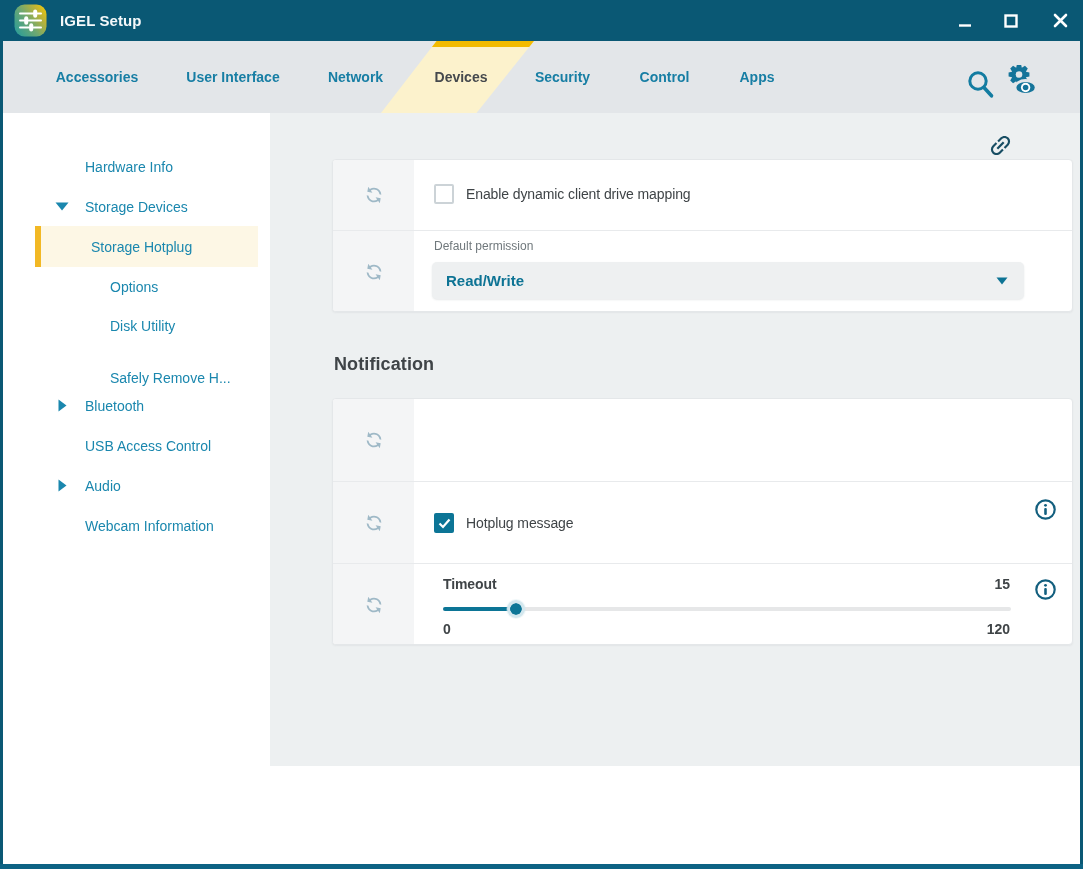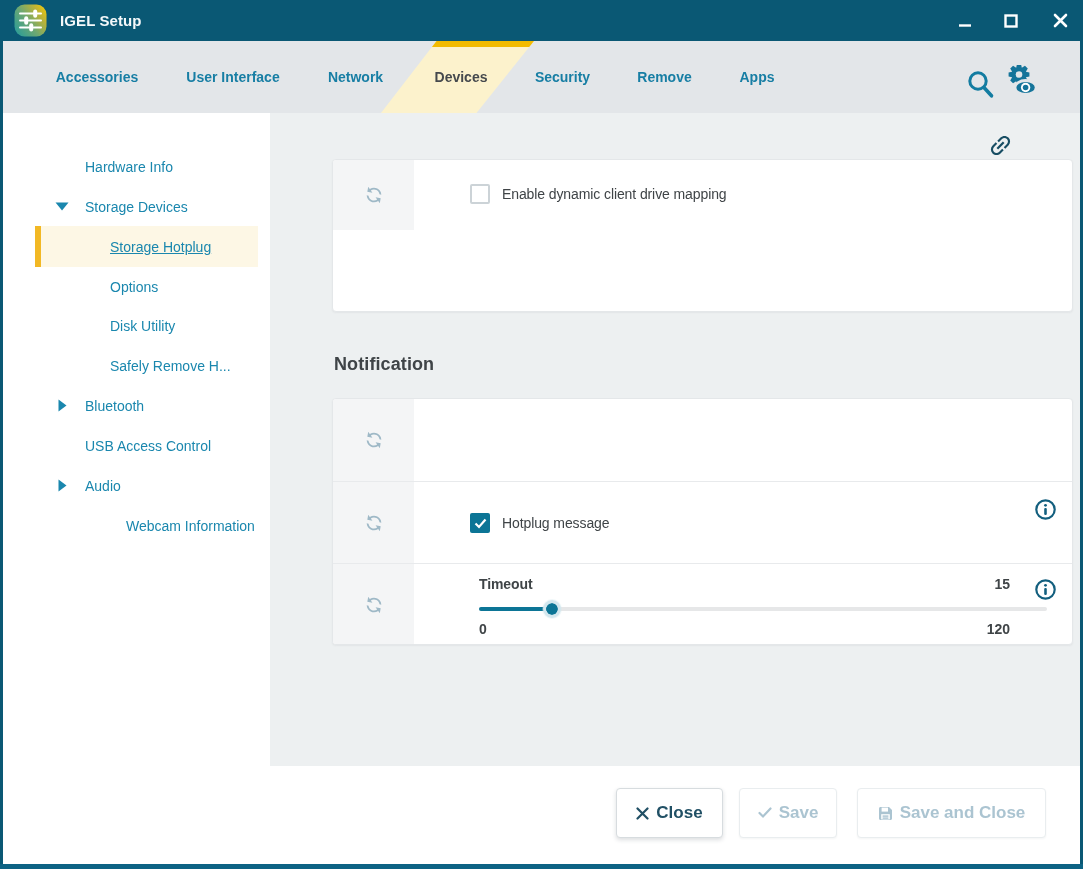--- a/index.html
+++ b/index.html
@@ -39,29 +39,29 @@
 
   
   .nav-item { position:absolute; left:0; width:267px; height:41px; display:flex; align-items:center;
               color:#1a87ae; font-size:14px; cursor:pointer; }
   .nav-item .lbl { white-space:nowrap; }
   .nav-caret { position:absolute; left:51px; width:16px; height:16px; display:flex; align-items:center; justify-content:center; }
   .ind-1 .lbl { padding-left:82px; }
   .ind-2 .lbl { padding-left:107px; }
   .nav-selected { background:#fdf7e5; left:32px !important; width:223px; }
   .nav-selected::before { content:""; position:absolute; left:0; top:0; bottom:0; width:6px; background:#f2b824; }
-  .nav-selected .lbl { padding-left:75px;text-decoration:underline; }
+  .nav-selected .lbl { padding-left:56px; }
 
   
   .link-icon { position:absolute; left:987px; top:132px; width:27px; height:27px; cursor:pointer; }
   .card { position:absolute; left:332px; width:741px; background:#ffffff; border:1px solid #e4e7e9;
           border-radius:4px; overflow:hidden; box-shadow:0 1px 2px rgba(60,70,80,0.06); }
   .card1 { top:159px; height:153px; }
   .card2 { top:398px; height:247px; }
-  .row { position:relative; display:flex;gap:36px; }
+  .row { position:relative; display:flex; }
   .row + .row { border-top:1px solid #e8eaec; }
   .gutter { width:81px; flex:0 0 81px; background:#f4f5f6; display:flex; align-items:center; justify-content:center; cursor:pointer; }
   .rowbody { position:relative; flex:1; }
   .checkline { position:absolute; left:20px; display:flex; align-items:center; gap:12px; cursor:pointer; }
   .cb { width:20px; height:20px; border-radius:2px; flex:0 0 20px; }
   .cb-off { background:#ffffff; border:2px solid #ccd3d7; }
   .cb-on  { background:#0c7596; display:flex; align-items:center; justify-content:center; }
   .cb-label { color:#3f4447; font-size:14px; letter-spacing:-0.1px; }
   .info-btn { position:absolute; right:16px; width:21px; height:21px; cursor:pointer; }
 
@@ -153,21 +153,21 @@
     <div class="tab" style="left:310px; width:85px;">
         <span>Network</span>
       </div>
     <div class="tab tab-devices" style="left:413px; width:90px;">
         <span>Devices</span>
       </div>
     <div class="tab" style="left:517px; width:85px;text-align:center;">
         <span>Security</span>
       </div>
     <div class="tab" style="left:619px; width:85px;">
-        <span>Remove</span>
+        <span>Control</span>
       </div>
     <div class="tab" style="left:717px; width:74px;">
         <span>Apps</span>
       </div>
 
     <div class="tabbar-icon" style="left:957px; top:23px; width:40px; height:40px;">
       <svg width="31" height="32" viewBox="0 0 31 32">
         <circle cx="13" cy="13" r="8.2" fill="none" stroke="#137ca1" stroke-width="3"></circle>
         <line x1="19.2" y1="19.8" x2="26.5" y2="27.8" stroke="#137ca1" stroke-width="3.6" stroke-linecap="round"></line>
       </svg>
@@ -199,21 +199,21 @@
     </div>
     <div class="nav-item ind-2 nav-selected" style="top:113px;">
       <span class="lbl">Storage Hotplug</span>
     </div>
     <div class="nav-item ind-2" style="top:153px;">
       <span class="lbl">Options</span>
     </div>
     <div class="nav-item ind-2" style="top:192px;">
       <span class="lbl">Disk Utility</span>
     </div>
-    <div class="nav-item ind-2" style="top:232px;">
+    <div class="nav-item ind-2" style="top:232px;align-items:flex-end;">
       <span class="lbl">Safely Remove H...</span>
     </div>
     <div class="nav-item ind-1" style="top:272px;">
       <span class="nav-caret">
         <svg width="9" height="13" viewBox="0 0 9 13">
             <path d="M0.5 0.5 L8.5 6.5 L0.5 12.5 Z" fill="#1a87ae"></path>
           </svg>
       </span>
       <span class="lbl">Bluetooth</span>
     </div>
@@ -221,21 +221,21 @@
       <span class="lbl">USB Access Control</span>
     </div>
     <div class="nav-item ind-1" style="top:352px;">
       <span class="nav-caret">
         <svg width="9" height="13" viewBox="0 0 9 13">
             <path d="M0.5 0.5 L8.5 6.5 L0.5 12.5 Z" fill="#1a87ae"></path>
           </svg>
       </span>
       <span class="lbl">Audio</span>
     </div>
-    <div class="nav-item ind-1" style="top:392px;margin-left:41px;">
+    <div class="nav-item ind-1" style="top:392px;">
       <span class="lbl">Webcam Information</span>
     </div>
   </div>
 
   <div class="main"></div>
 
   <svg class="link-icon" viewBox="0 0 24 24">
     <g transform="rotate(-45 12 12)" fill="#174d63">
       <path d="M3.9 12c0-1.71 1.39-3.1 3.1-3.1h4V7H7c-2.76 0-5 2.24-5 5s2.24 5 5 5h4v-1.9H7c-1.71 0-3.1-1.39-3.1-3.1zM8 13h8v-2H8v2zm9-6h-4v1.9h4c1.71 0 3.1 1.39 3.1 3.1s-1.39 3.1-3.1 3.1h-4V17h4c2.76 0 5-2.24 5-5s-2.24-5-5-5z"></path>
     </g>
@@ -247,20 +247,38 @@
         <svg width="22" height="22" viewBox="0 0 24 24">
           <g transform="rotate(-35 12 12) translate(24,0) scale(-1,1)">
               <path fill="#9fb9c7" d="M12 6v3l4-4-4-4v3c-4.42 0-8 3.58-8 8 0 1.57.46 3.03 1.24 4.26L6.7 14.8c-.45-.83-.7-1.79-.7-2.8 0-3.31 2.69-6 6-6zm6.76 1.74L17.3 9.2c.44.84.7 1.79.7 2.8 0 3.31-2.69 6-6 6v-3l-4 4 4 4v-3c4.42 0 8-3.58 8-8 0-1.57-.46-3.03-1.24-4.26z"></path>
             </g>
         </svg>
       </div>
       <div class="rowbody">
         <div class="checkline" style="top:24px;">
           <span class="cb cb-off"></span>
           <span class="cb-label">Enable dynamic client drive mapping</span>
+        </div>
+      </div>
+    </div>
+    <div class="row" style="height:82px;">
+      <div class="gutter">
+        <svg width="22" height="22" viewBox="0 0 24 24">
+          <g transform="rotate(-35 12 12) translate(24,0) scale(-1,1)">
+              <path fill="#9fb9c7" d="M12 6v3l4-4-4-4v3c-4.42 0-8 3.58-8 8 0 1.57.46 3.03 1.24 4.26L6.7 14.8c-.45-.83-.7-1.79-.7-2.8 0-3.31 2.69-6 6-6zm6.76 1.74L17.3 9.2c.44.84.7 1.79.7 2.8 0 3.31-2.69 6-6 6v-3l-4 4 4 4v-3c4.42 0 8-3.58 8-8 0-1.57-.46-3.03-1.24-4.26z"></path>
+            </g>
+        </svg>
+      </div>
+      <div class="rowbody">
+        <div class="field-label">Default permission</div>
+        <div class="select">
+          <span class="select-value">Read/Write</span>
+          <svg class="select-caret" viewBox="0 0 12 8">
+            <path d="M0.5 0.5 L11.5 0.5 L6 7.5 Z" fill="#0d7394"></path>
+          </svg>
         </div>
       </div>
     </div>
   </div>
 
   <div class="section-title">Notification</div>
 
   <div class="card card2">
     <div class="row" style="height:82px;">
       <div class="gutter">
@@ -314,37 +332,13 @@
         <div class="slider-max">120</div>
         <svg class="info-btn" style="top:15px;" viewBox="0 0 21 21">
           <circle cx="10.5" cy="10.5" r="9.2" fill="none" stroke="#135f7e" stroke-width="2.2"></circle>
           <circle cx="10.5" cy="6.3" r="1.4" fill="#135f7e"></circle>
           <rect x="9.2" y="8.9" width="2.6" height="7" rx="1.2" fill="#135f7e"></rect>
         </svg>
       </div>
     </div>
   </div>
 
-  <div class="footer">
-    <div class="btn btn-close">
-      <svg width="13" height="13" viewBox="0 0 13 13">
-        <path d="M1.5 1.5 L11.5 11.5 M11.5 1.5 L1.5 11.5" stroke="#215065" stroke-width="2.2" stroke-linecap="round"></path>
-      </svg>
-      <span>Close</span>
-    </div>
-    <div class="btn btn-disabled btn-save">
-      <svg width="14" height="12" viewBox="0 0 14 12">
-        <path d="M1.5 6 L5 9.5 L12.5 1.5" fill="none" stroke="#abc4d1" stroke-width="2.2" stroke-linecap="round"></path>
-      </svg>
-      <span>Save</span>
-    </div>
-    <div class="btn btn-disabled btn-saveclose">
-      <svg width="15" height="15" viewBox="0 0 15 15">
-        <path d="M1 2.5 C1 1.7 1.7 1 2.5 1 L11 1 L14 4 L14 12.5 C14 13.3 13.3 14 12.5 14 L2.5 14 C1.7 14 1 13.3 1 12.5 Z" fill="#abc4d1"></path>
-        <rect x="3.6" y="1.6" width="6.4" height="4" fill="#ffffff"></rect>
-        <rect x="3.2" y="8.2" width="8.6" height="5.2" fill="#ffffff"></rect>
-        <rect x="4.6" y="9.4" width="5.8" height="1.4" fill="#abc4d1"></rect>
-        <rect x="4.6" y="11.4" width="5.8" height="1.4" fill="#abc4d1"></rect>
-      </svg>
-      <span>Save and Close</span>
-    </div>
-  </div>
 </div>
 
 </body></html>

